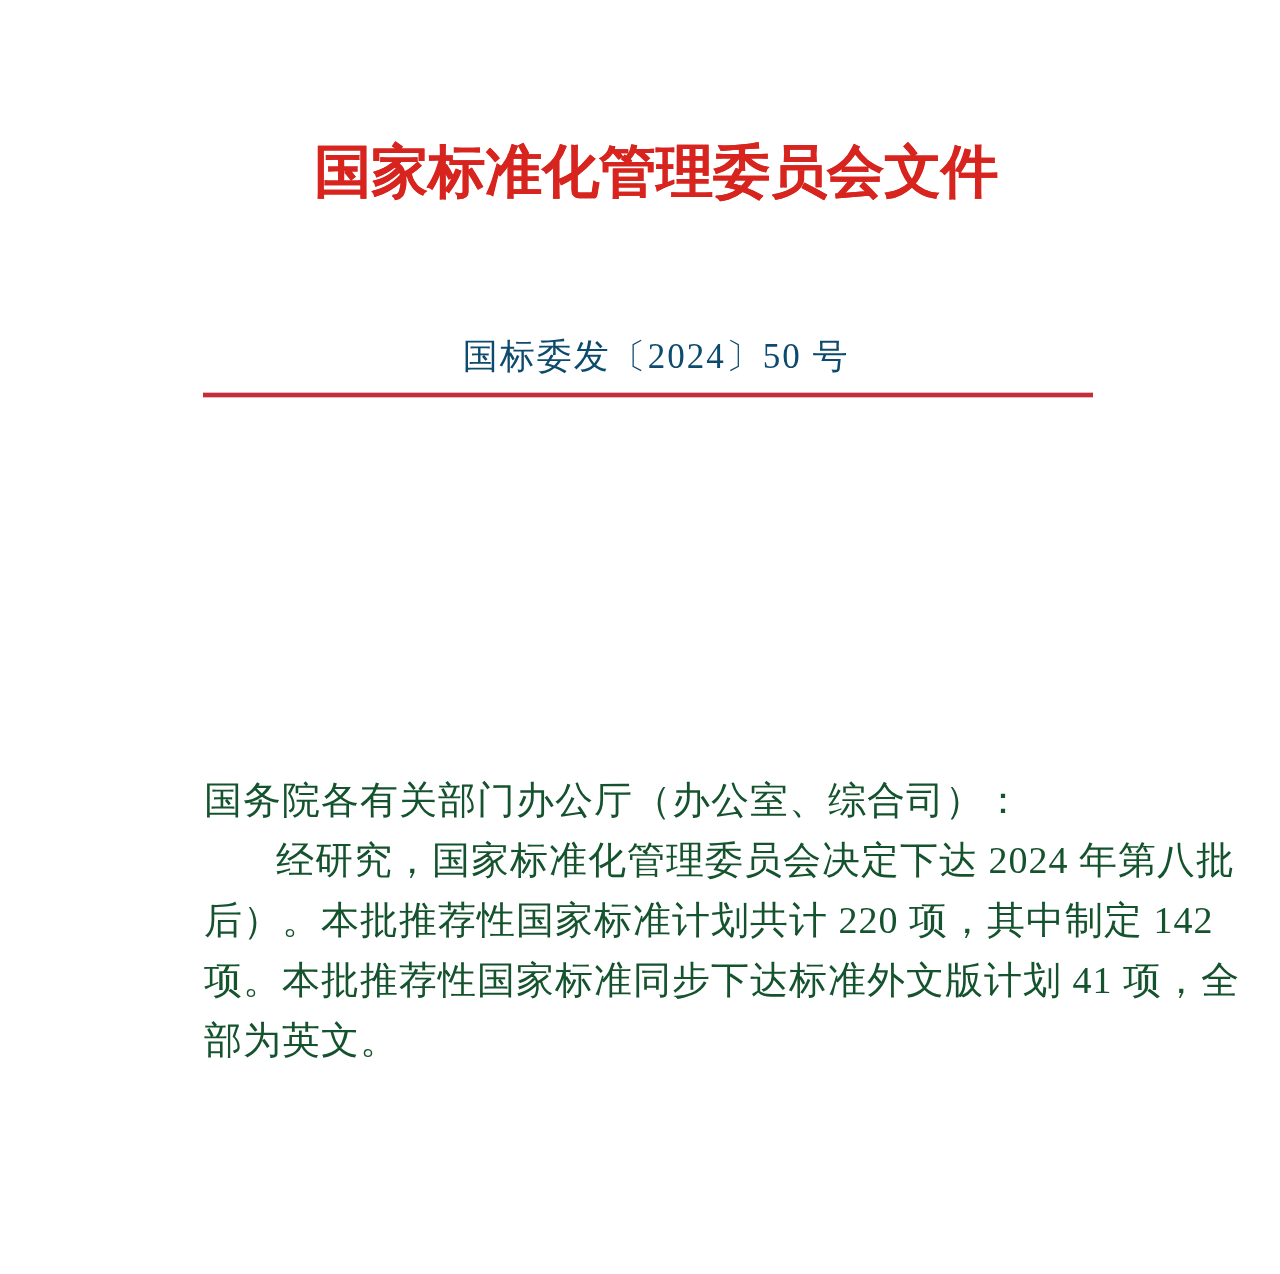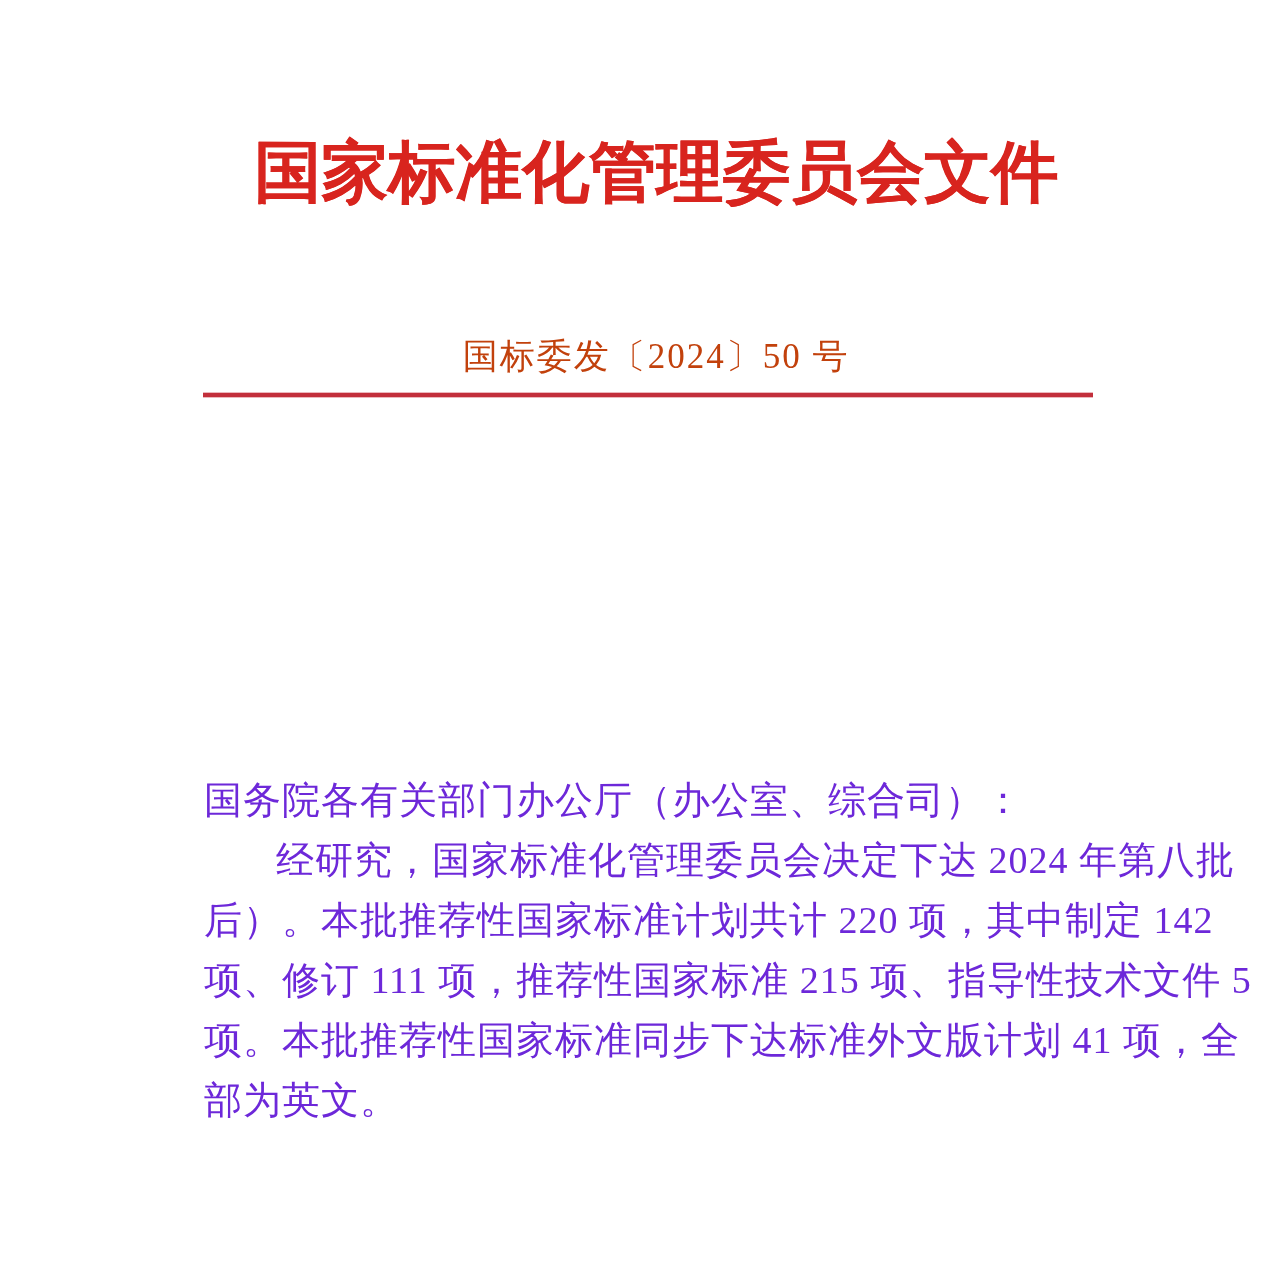--- a/index.html
+++ b/index.html
@@ -21,37 +21,37 @@
     top: 0;
     width: 904px;
     height: 100%;
   }
   .letterhead {
     position: absolute;
     top: 124px;
     left: 0;
     width: 100%;
     text-align: center;
-    font-size: 67px;
+    font-size: 57px;
     line-height: 96px;
     font-weight: 700;
     color: #d8241e;
     white-space: nowrap;
     letter-spacing: 0px;
     text-shadow: 0.6px 0 0 #d8241e;
   }
   .doc-number {
     position: absolute;
     top: 333px;
     left: 0;
     width: 100%;
     text-align: center;
     font-size: 35px;
     line-height: 48px;
-    color: #c2410c;
+    color: #0c4a6e;
     letter-spacing: 2px;
     white-space: nowrap;
   }
   .red-divider {
     position: absolute;
     top: 393px;
     left: -1px;
     width: 890px;
     height: 4px;
     background: #c22f3b;
@@ -70,21 +70,21 @@
     letter-spacing: 1px;
     white-space: nowrap;
   }
   .body-block {
     position: absolute;
     top: 770px;
     left: 0;
     width: 904px;
     font-size: 38px;
     line-height: 60px;
-    color: #6d28d9;
+    color: #14532d;
     letter-spacing: 1px;
   }
   .body-line {
     width: 100%;
     text-align: justify;
     text-align-last: justify;
     white-space: nowrap;
   }
   .body-line.left-align {
     text-align: left;
@@ -105,19 +105,18 @@
 
     <div class="doc-number">国标委发〔2024〕50 号</div>
 
     <div class="red-divider"></div>
 
 
     <div class="body-block">
       <div class="body-line left-align">国务院各有关部门办公厅（办公室、综合司）：</div>
       <div class="body-line indent">经研究，国家标准化管理委员会决定下达 2024 年第八批</div>
       <div class="body-line">后）。本批推荐性国家标准计划共计 220 项，其中制定 142</div>
-      <div class="body-line">项、修订 111 项，推荐性国家标准 215 项、指导性技术文件 5</div>
       <div class="body-line">项。本批推荐性国家标准同步下达标准外文版计划 41 项，全</div>
       <div class="body-line left-align">部为英文。</div>
     </div>
 
   </div>
 </div>
 
 </body></html>

